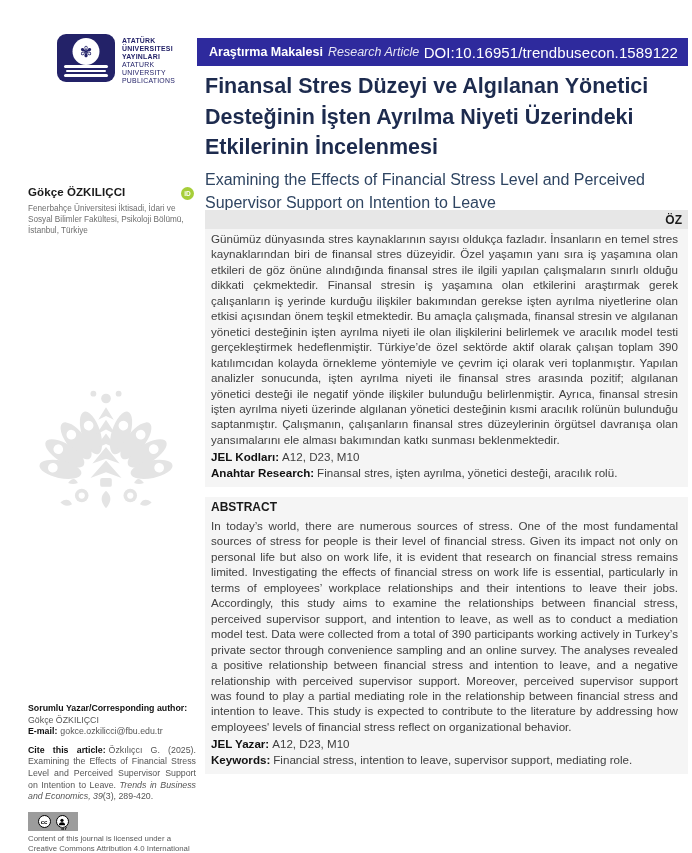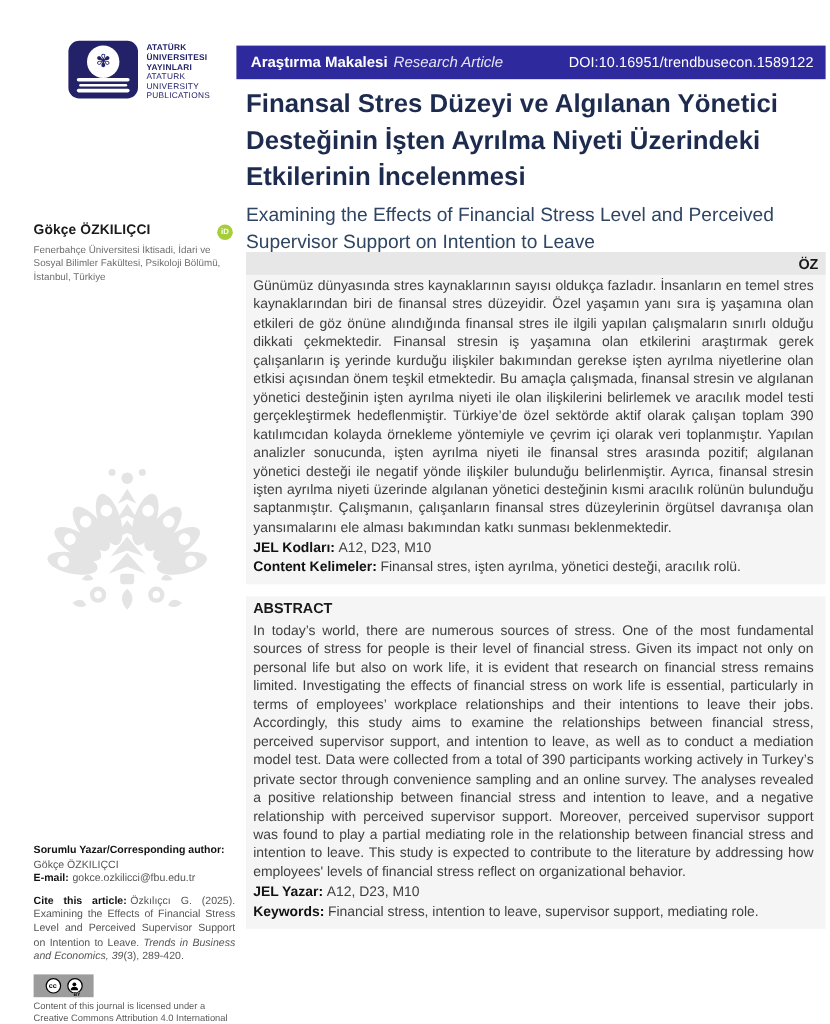--- a/index.html
+++ b/index.html
@@ -16,21 +16,21 @@
   .logo-lines span:nth-child(2){ margin:0 2px; }
   .logo-text { padding-top:3px; width:70px; color:#232268; text-transform:uppercase; font-size:6.9px; line-height:8.1px; letter-spacing:.25px; }
   .logo-text .tr { font-weight:700; }
   .logo-text .en { font-weight:400; }
 
   
   .type-bar { position:absolute; left:197px; top:38px; width:491px; height:28px; background:#2e2a9d; display:flex; align-items:center; justify-content:space-between; padding:0 10px 0 12px; }
   .type-left { display:flex; align-items:baseline; gap:5px; }
   .type-tr { color:#ffffff; font-weight:700; font-size:12.5px; }
   .type-en { color:rgba(255,255,255,.88); font-style:italic; font-size:12.5px; }
-  .doi { color:#ffffff; font-size:12px; letter-spacing:.1px; }
+  .doi { color:#ffffff; font-size:15px; letter-spacing:.1px; }
 
   
   .title-tr { position:absolute; left:205px; top:71px; width:487px; color:#1d2b4e; font-weight:700; font-size:21.5px; line-height:30.5px; }
   .title-en { position:absolute; left:205px; top:168px; width:490px; color:#2f4562; font-weight:400; font-size:16px; line-height:23px; }
 
   
   .author-block { position:absolute; left:28px; top:186px; width:166px; }
   .author-row { display:flex; align-items:flex-start; justify-content:space-between; }
   .author-name { font-weight:700; font-size:11.5px; color:#1a1a1a; letter-spacing:.1px; }
   .orcid { width:13px; height:13px; border-radius:50%; background:#a6ce39; color:#ffffff; font-size:6.5px; font-weight:700; display:flex; align-items:center; justify-content:center; flex:0 0 auto; margin-top:1px; }
@@ -165,21 +165,21 @@
     </g>
   </svg>
 
   <section class="abs-box oz-box">
     <div class="abs-heading">Öz</div>
     <p class="abs-body">Günümüz dünyasında stres kaynaklarının sayısı oldukça fazladır. İnsanların en temel stres kaynaklarından biri de finansal stres düzeyidir. Özel yaşamın yanı sıra iş yaşamına olan etkileri de göz önüne alındığında finansal stres ile ilgili yapılan çalışmaların sınırlı olduğu dikkati çekmektedir. Finansal stresin iş yaşamına olan etkilerini araştırmak gerek çalışanların iş yerinde kurduğu ilişkiler bakımından gerekse işten ayrılma niyetlerine olan etkisi açısından önem teşkil etmektedir. Bu amaçla çalışmada, finansal stresin ve algılanan yönetici desteğinin işten ayrılma niyeti ile olan ilişkilerini belirlemek ve aracılık model testi gerçekleştirmek hedeflenmiştir. Türkiye’de özel sektörde aktif olarak çalışan toplam 390 katılımcıdan kolayda örnekleme yöntemiyle ve çevrim içi olarak veri toplanmıştır. Yapılan analizler sonucunda, işten ayrılma niyeti ile finansal stres arasında pozitif; algılanan yönetici desteği ile negatif yönde ilişkiler bulunduğu belirlenmiştir. Ayrıca, finansal stresin işten ayrılma niyeti üzerinde algılanan yönetici desteğinin kısmi aracılık rolünün bulunduğu saptanmıştır. Çalışmanın, çalışanların finansal stres düzeylerinin örgütsel davranışa olan yansımalarını ele alması bakımından katkı sunması beklenmektedir.</p>
     <div class="abs-meta">
       <span class="b">JEL Kodları:</span><span>A12, D23, M10</span>
     </div>
     <div class="abs-meta">
-      <span class="b">Content Kelimeler:</span><span>Finansal stres, işten ayrılma, yönetici desteği, aracılık rolü.</span>
+      <span class="b">Anahtar Research:</span><span>Finansal stres, işten ayrılma, yönetici desteği, aracılık rolü.</span>
     </div>
   </section>
 
   <section class="abs-box en-box">
     <div class="abs-heading">ABSTRACT</div>
     <p class="abs-body">In today’s world, there are numerous sources of stress. One of the most fundamental sources of stress for people is their level of financial stress. Given its impact not only on personal life but also on work life, it is evident that research on financial stress remains limited. Investigating the effects of financial stress on work life is essential, particularly in terms of employees’ workplace relationships and their intentions to leave their jobs. Accordingly, this study aims to examine the relationships between financial stress, perceived supervisor support, and intention to leave, as well as to conduct a mediation model test. Data were collected from a total of 390 participants working actively in Turkey’s private sector through convenience sampling and an online survey. The analyses revealed a positive relationship between financial stress and intention to leave, and a negative relationship with perceived supervisor support. Moreover, perceived supervisor support was found to play a partial mediating role in the relationship between financial stress and intention to leave. This study is expected to contribute to the literature by addressing how employees' levels of financial stress reflect on organizational behavior.</p>
     <div class="abs-meta">
       <span class="b">JEL Yazar:</span><span>A12, D23, M10</span>
     </div>
     <div class="abs-meta">

